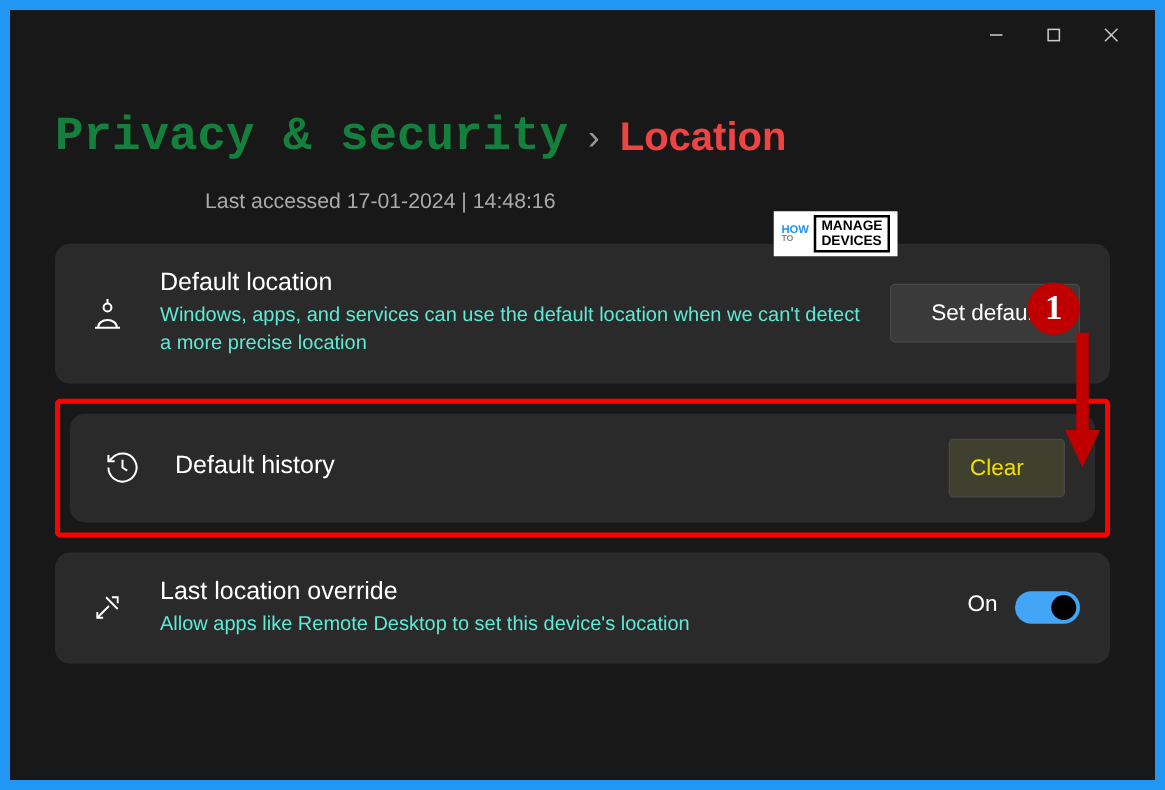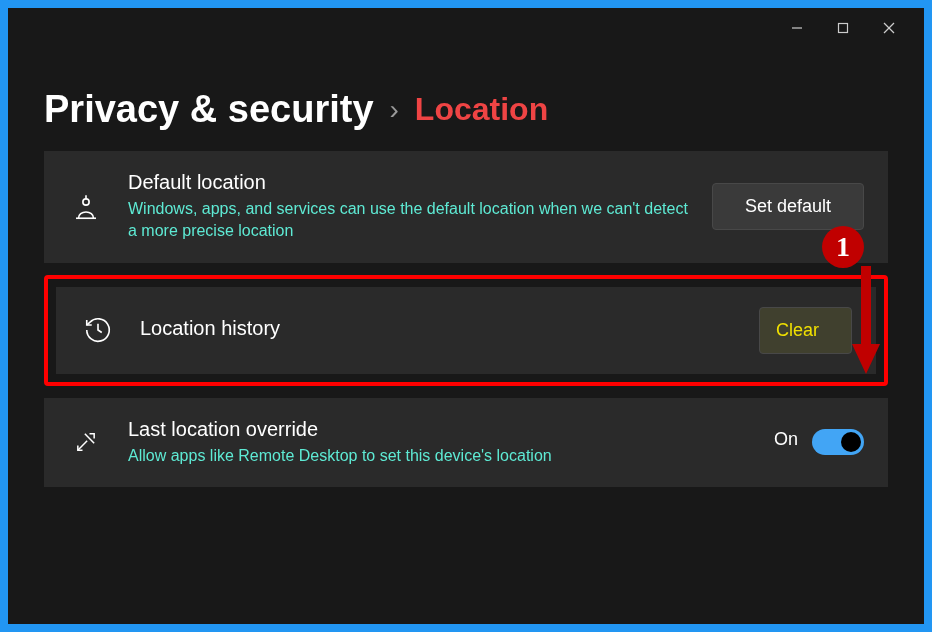--- a/index.html
+++ b/index.html
@@ -41,23 +41,24 @@
       padding: 0 36px;
     }
     .breadcrumb {
       display: flex;
       align-items: center;
       gap: 16px;
       margin-top: 40px;
       margin-bottom: 20px;
     }
     .breadcrumb-parent {
-      color: #ffffff;
+      color: #15803d;
       font-size: 38px;
       font-weight: 600;
+      font-family: Liberation Mono, monospace;
     }
     .breadcrumb-sep {
       color: #999;
       font-size: 28px;
       font-weight: 300;
     }
     .breadcrumb-current {
       color: #ef4444;
       font-size: 32px;
       font-weight: 700;
@@ -96,21 +97,21 @@
       line-height: 1;
     }
     .watermark .box {
       border: 2px solid #000;
       padding: 1px 4px;
       font-size: 11px;
       line-height: 1.1;
     }
     .setting-row {
       background: #2a2a2a;
-      border-radius: 0;
+      border-radius: 12px;
       padding: 20px 24px;
       display: flex;
       align-items: center;
       gap: 24px;
       margin-bottom: 12px;
     }
     .row-icon {
       width: 36px;
       height: 36px;
       flex-shrink: 0;
@@ -228,20 +229,33 @@
     </div>
   </div>
 
   <div class="content">
     <div class="breadcrumb">
       <span class="breadcrumb-parent">Privacy &amp; security</span>
       <span class="breadcrumb-sep">›</span>
       <span class="breadcrumb-current">Location</span>
     </div>
 
+    <div class="partial-row">
+      <span class="last-accessed">Last accessed 17-01-2024  |  14:48:16</span>
+      <div class="watermark">
+        <div>
+          <div class="how">HOW</div>
+          <div class="to">TO</div>
+        </div>
+        <div class="box">
+          <div>MANAGE</div>
+          <div>DEVICES</div>
+        </div>
+      </div>
+    </div>
 
     <div class="setting-row">
       <div class="row-icon">
         <svg width="30" height="30" viewBox="0 0 24 24" fill="none" stroke="#fff" stroke-width="1.3">
           <circle cx="12" cy="8" r="2.5"></circle>
           <path d="M12 5.5 v -3"></path>
           <path d="M6 21 c 0 -3 2.7 -5 6 -5 s 6 2 6 5"></path>
           <line x1="4" y1="21" x2="20" y2="21"></line>
         </svg>
       </div>
@@ -255,21 +269,21 @@
     <div class="highlight-box">
       <div class="setting-row">
         <div class="row-icon">
           <svg width="30" height="30" viewBox="0 0 24 24" fill="none" stroke="#fff" stroke-width="1.3">
             <path d="M3 12 a 9 9 0 1 0 2.6 -6.3 L3 8"></path>
             <polyline points="3,4 3,8 7,8"></polyline>
             <polyline points="12,7 12,12 15,14"></polyline>
           </svg>
         </div>
         <div class="row-text">
-          <div class="row-title">Location history</div>
+          <div class="row-title">Default history</div>
         </div>
         <button class="btn highlighted">Clear</button>
       </div>
     </div>
 
     <div class="setting-row">
       <div class="row-icon">
         <svg width="28" height="28" viewBox="0 0 24 24" fill="none" stroke="#fff" stroke-width="1.3">
           <line x1="5" y1="19" x2="13" y2="11"></line>
           <line x1="11" y1="5" x2="19" y2="13"></line>

